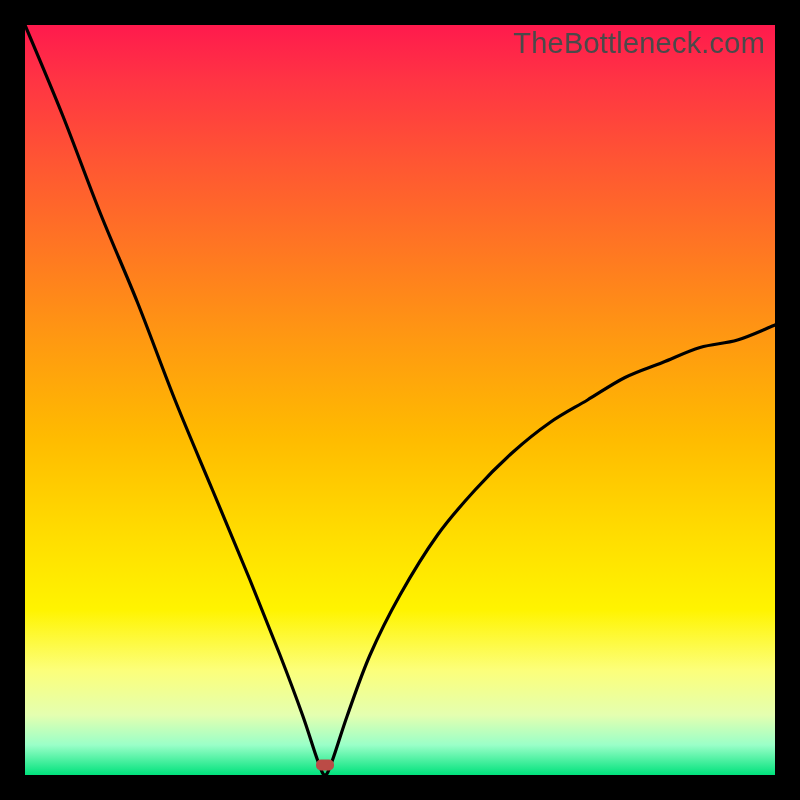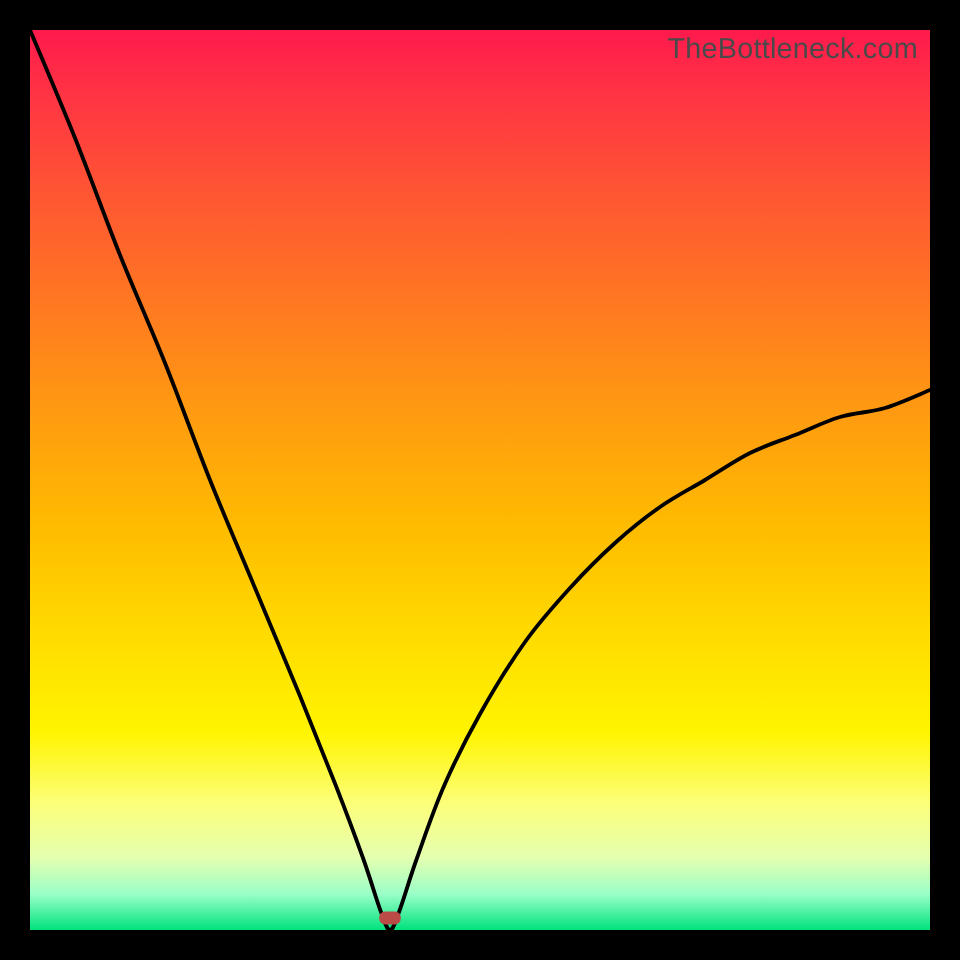--- a/index.html
+++ b/index.html
@@ -30,21 +30,21 @@
       #e4ffb0 92%,
       #9affc8 96%,
       #00e27c 100%
     );
   }
   .watermark {
     position: absolute;
     top: 2px;
     right: 10px;
     color: #4a4a4a;
-    font-size: 24px;
+    font-size: 29px;
     font-weight: 500;
     letter-spacing: 0.2px;
     z-index: 5;
   }
   svg.curve {
     position: absolute;
     left: 0;
     top: 0;
     width: 750px;
     height: 750px;

